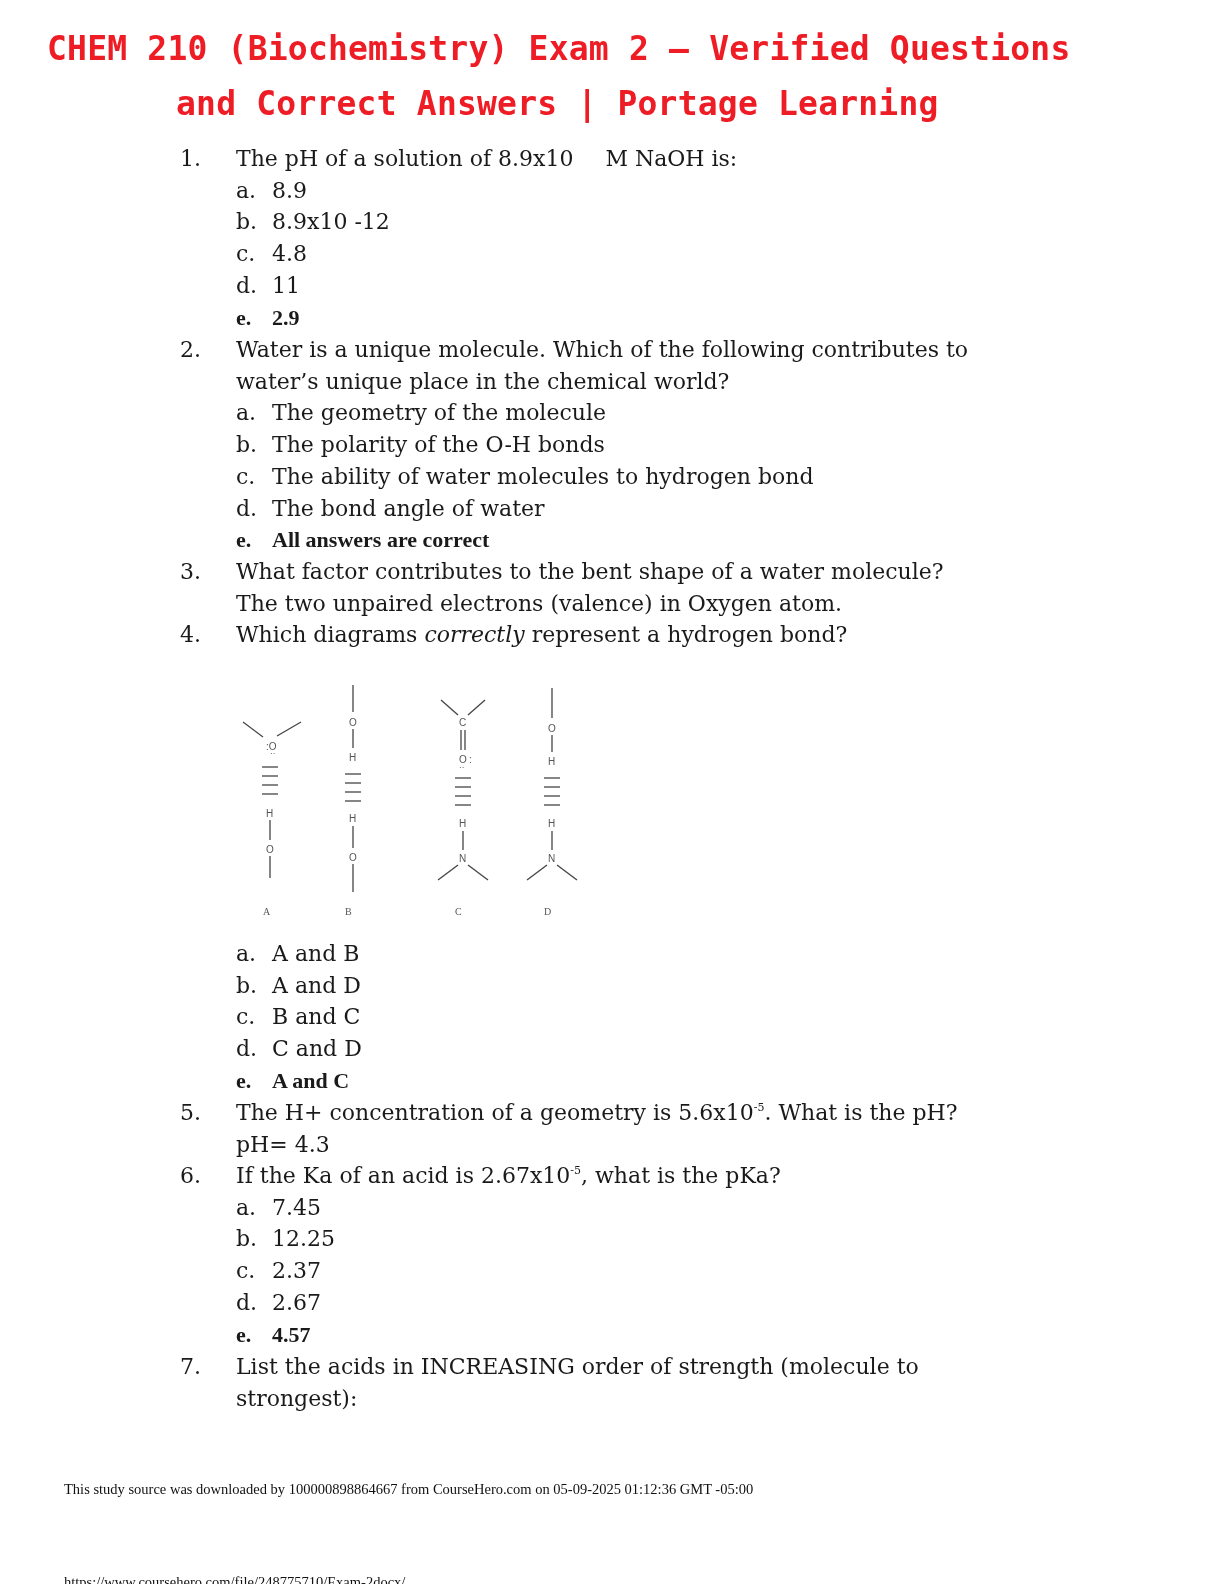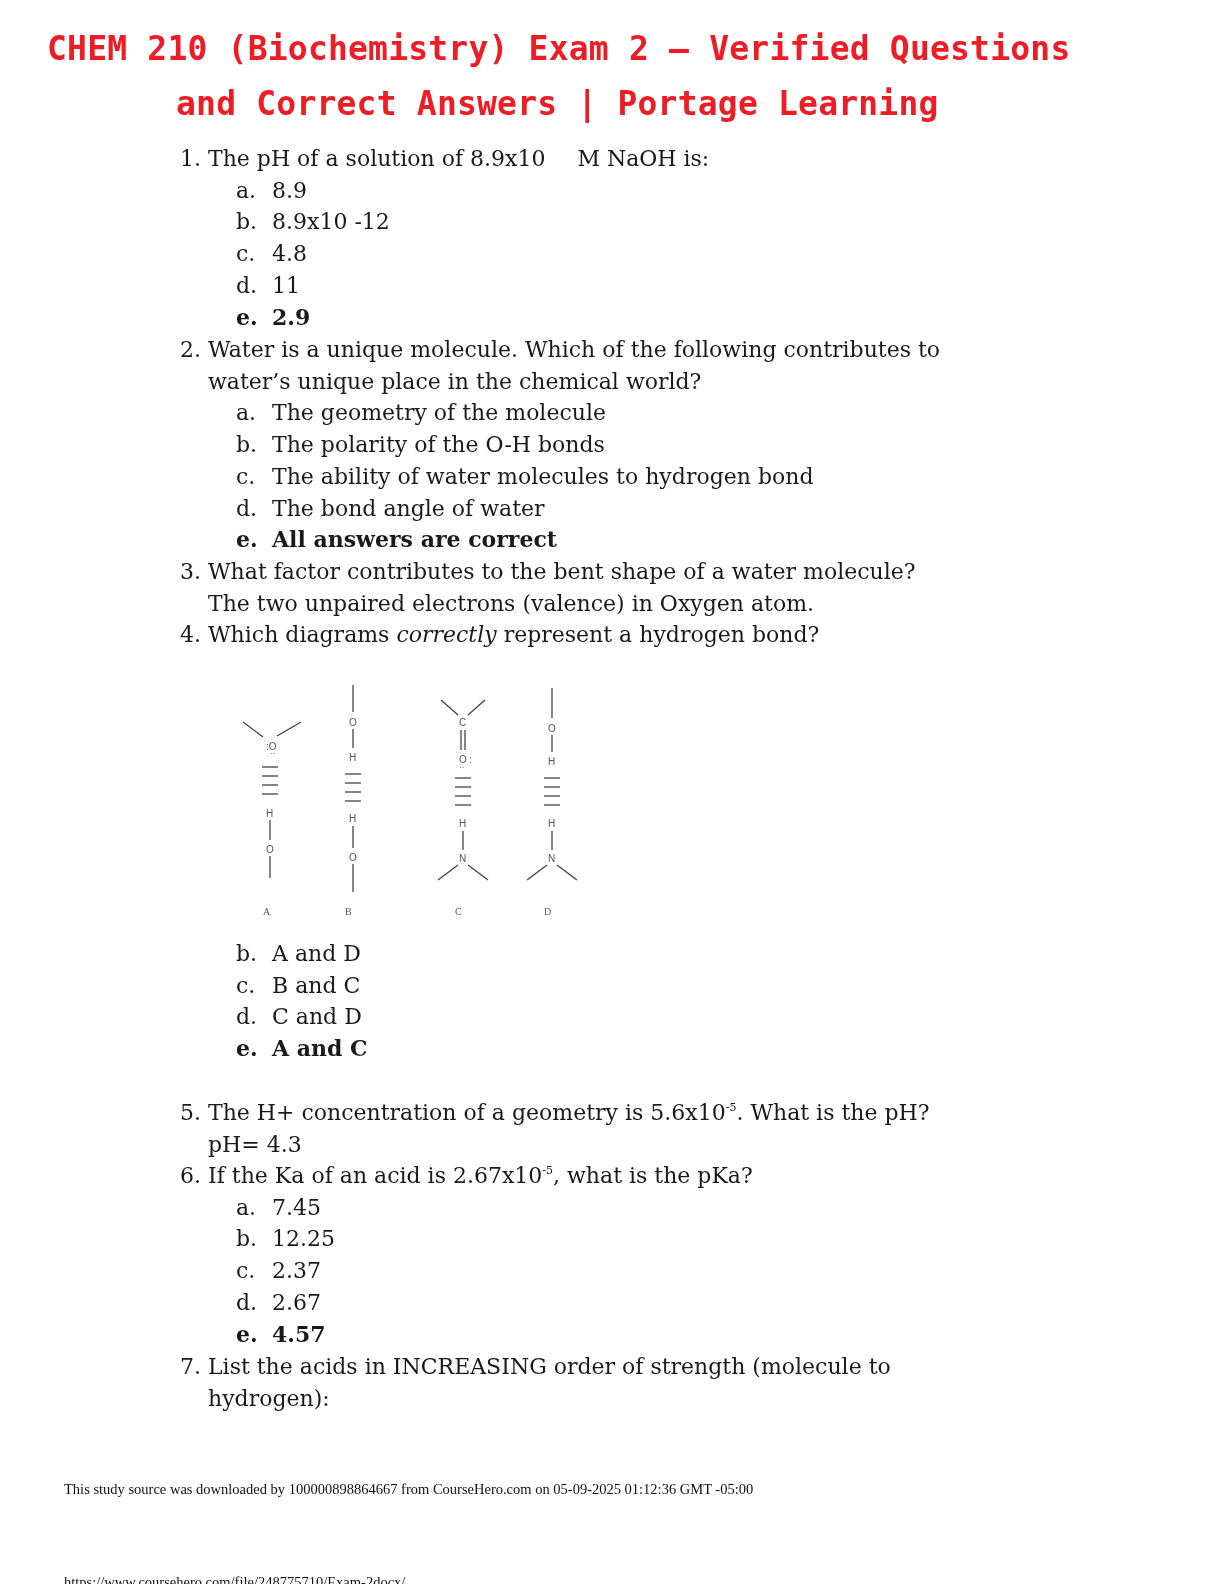--- a/index.html
+++ b/index.html
@@ -11,24 +11,24 @@
       letter-spacing: 0.2px;
     }
     .title.l1 { top: 29px; left: 47px; }
     .title.l2 { top: 84px; left: 176px; }
     .body-text {
       font-family: "DejaVu Serif", "Liberation Serif", serif;
       font-size: 22px; line-height: 31.7px;
     }
     .q { position: absolute; left: 180px; width: 900px; }
     .q .num { position: absolute; left: 0; width: 34px; }
-    .q .stem { margin-left: 28px; }
+    .q .stem { margin-left: 56px; }
     .opt { position: relative; margin-left: 56px; }
     .opt .letter { display: inline-block; width: 36px; }
-    .opt.correct { font-weight: bold; }
+    .opt.correct { font-weight: bold; font-family: Liberation Serif, serif; }
     sup { font-size: 11px; line-height: 0; vertical-align: 9px; }
     em { font-style: italic; }
     .diagrams { position: absolute; left: 225px; top: 670px; width: 380px; height: 260px; }
     .footer {
       position: absolute; left: 64px;
       font-family: "Liberation Serif", "DejaVu Serif", serif;
       font-size: 14.5px; color: #111; white-space: nowrap;
     }
     .footer.f1 { top: 1481px; font-family: Liberation Serif, serif; }
     .footer.f2 { top: 1574px; }
@@ -143,20 +143,21 @@
       <text x="323" y="157" stroke="none">H</text>
       <line x1="327" y1="161" x2="327" y2="180"></line>
       <text x="323" y="192" stroke="none">N</text>
       <line x1="322" y1="195" x2="302" y2="210"></line>
       <line x1="332" y1="195" x2="352" y2="210"></line>
       <text x="319" y="245" stroke="none" font-family="Liberation Serif, DejaVu Serif, serif" font-size="10">D</text>
     </g>
   </svg>
 
   <div class="q body-text" style="top:938px;">
+    <div class="opt"><span class="letter">a.</span><span>A and B</span></div>
     <div class="opt"><span class="letter">b.</span><span>A and D</span></div>
     <div class="opt"><span class="letter">c.</span><span>B and C</span></div>
     <div class="opt"><span class="letter">d.</span><span>C and D</span></div>
     <div class="opt correct"><span class="letter">e.</span><span>A and C</span></div>
   </div>
 
   <div class="q body-text" style="top:1097px;">
     <span class="num">5.</span>
     <div class="stem"><span>The H+ concentration of a geometry is 5.6x10</span><sup>-5</sup><span>. What is the pH?</span></div>
     <div class="stem">pH= 4.3</div>
@@ -168,19 +169,19 @@
     <div class="opt"><span class="letter">a.</span><span>7.45</span></div>
     <div class="opt"><span class="letter">b.</span><span>12.25</span></div>
     <div class="opt"><span class="letter">c.</span><span>2.37</span></div>
     <div class="opt"><span class="letter">d.</span><span>2.67</span></div>
     <div class="opt correct"><span class="letter">e.</span><span>4.57</span></div>
   </div>
 
   <div class="q body-text" style="top:1351px;">
     <span class="num">7.</span>
     <div class="stem">List the acids in INCREASING order of strength (molecule to</div>
-    <div class="stem">hydrogen):</div>
+    <div class="stem">strongest):</div>
   </div>
 
   <div class="footer f1">This study source was downloaded by 100000898864667 from CourseHero.com on 05-09-2025 01:12:36 GMT -05:00</div>
   <div class="footer f2">https://www.coursehero.com/file/248775710/Exam-2docx/</div>
 
 </div>
 
 </body></html>

